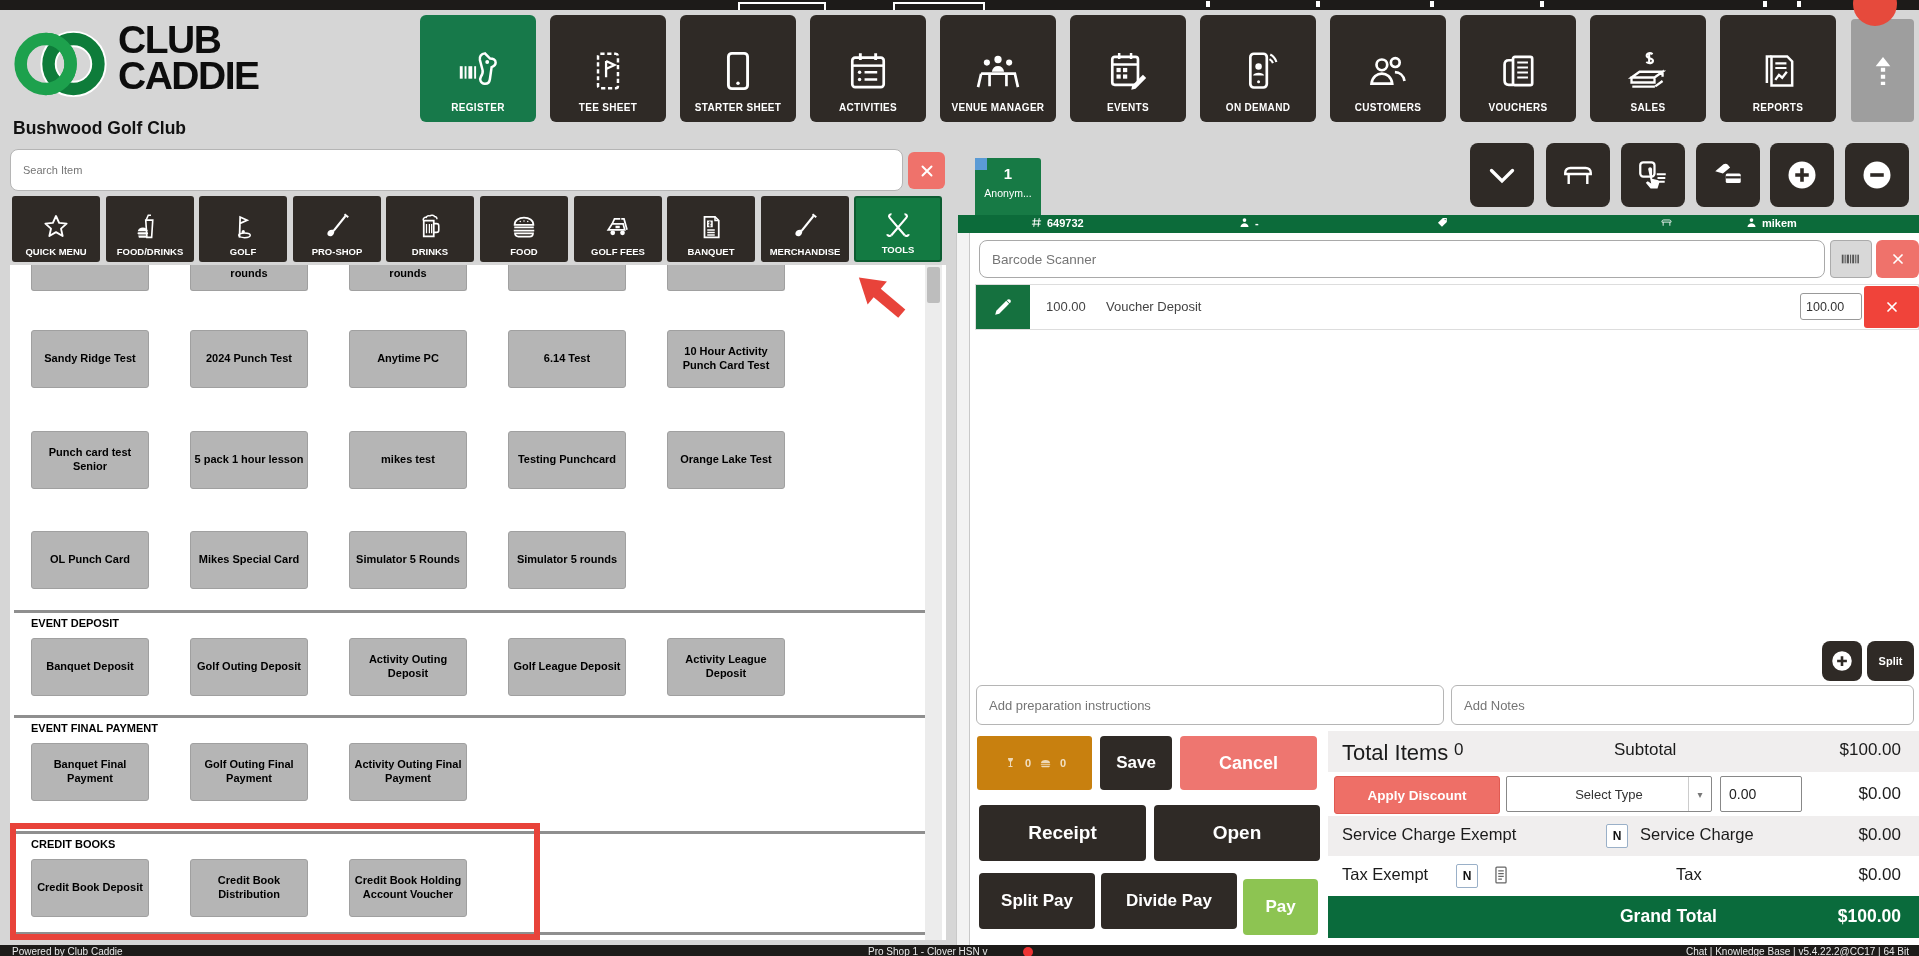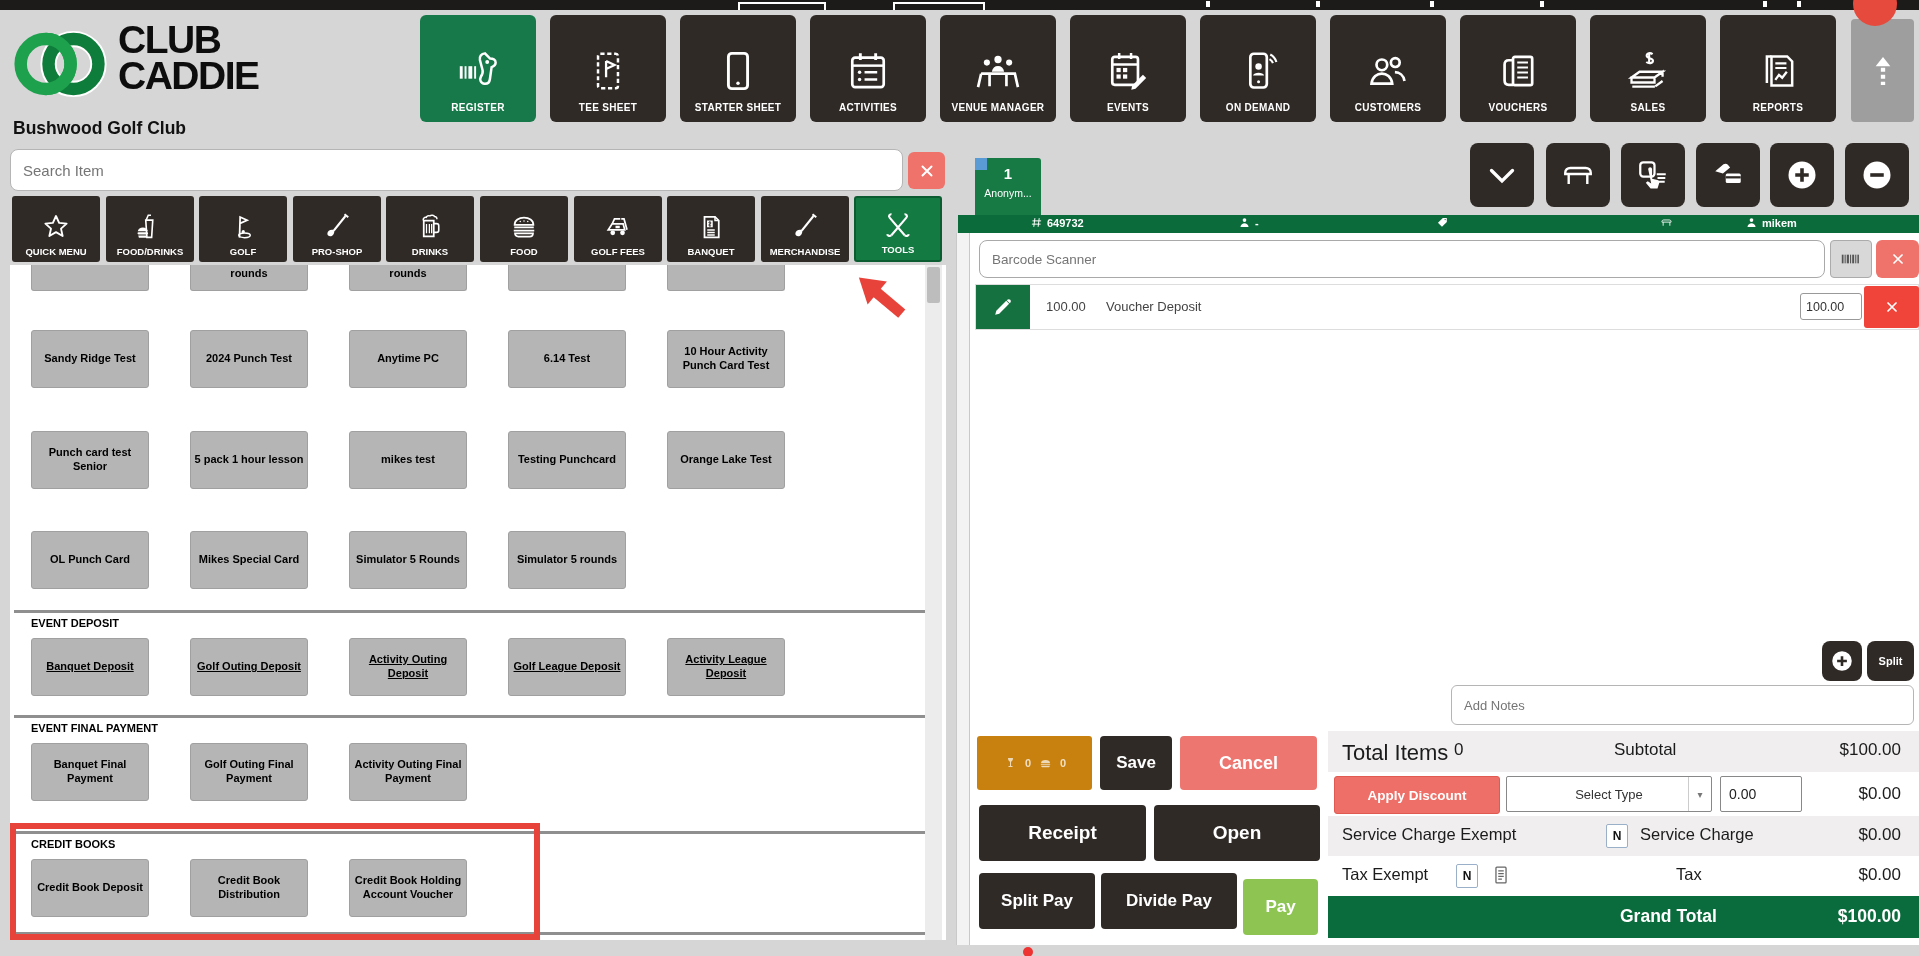--- a/index.html
+++ b/index.html
@@ -13,21 +13,21 @@
   .logo-mark{position:absolute;left:12px;top:16px;width:98px;height:96px;}
   .brand{position:absolute;left:118px;top:22px;font-weight:800;font-size:39px;line-height:0.92;letter-spacing:-1.5px;color:#0d0d0d;}
   .club-name{position:absolute;left:13px;top:118px;font-size:17.5px;font-weight:bold;color:#111;}
   .nav-btn{position:absolute;top:15px;width:116px;height:107px;background:#2f2a26;border-radius:6px;display:flex;flex-direction:column;align-items:center;justify-content:flex-end;padding-bottom:9px;box-sizing:border-box;cursor:pointer;}
   .nav-btn.active{background:#17794a;}
   .nav-btn .nic{width:46px;height:46px;margin-bottom:8px;}
   .nav-btn .nlbl{color:#fff;font-size:10px;font-weight:bold;letter-spacing:.3px;white-space:nowrap;}
   .scrollup-btn{position:absolute;left:1851px;top:19px;width:63px;height:103px;background:#9e9e9e;border-radius:4px;display:flex;align-items:center;justify-content:center;}
   .scrollup-btn .nic{width:40px;height:40px;}
   
-  .search-box{position:absolute;left:10px;top:149px;width:893px;height:42px;border:1px solid #b5b5b5;border-radius:8px;background:#fff;box-sizing:border-box;font-size:15px;color:#4c1d95;padding:0 12px;outline:none;}
+  .search-box{position:absolute;left:10px;top:149px;width:893px;height:42px;border:1px solid #b5b5b5;border-radius:8px;background:#fff;box-sizing:border-box;font-size:11px;color:#4c1d95;padding:0 12px;outline:none;}
   .search-clear{position:absolute;left:908px;top:152px;width:37px;height:37px;background:#ef726b;border-radius:6px;display:flex;align-items:center;justify-content:center;}
   .search-clear .nic{width:18px;height:18px;}
   .tab{position:absolute;top:196px;width:88px;height:66px;background:#2f2a26;border-radius:3px;display:flex;flex-direction:column;align-items:center;justify-content:flex-end;padding-bottom:5px;box-sizing:border-box;}
   .tab.active{background:#137a42;border:2px solid #0c5c31;}
   .tab .nic{width:30px;height:30px;margin-bottom:4px;}
   .tab .tlbl{color:#fff;font-size:9.5px;font-weight:bold;white-space:nowrap;}
   
   .left-content{position:absolute;left:10px;top:265px;width:936px;height:675px;background:#fff;}
   .lscroll-track{position:absolute;left:925px;top:265px;width:17px;height:675px;background:#ececec;z-index:3;}
   .lscroll-thumb{position:absolute;left:2px;top:2px;width:13px;height:36px;background:#bdbdbd;border-radius:2px;}
@@ -403,21 +403,21 @@
         <div class="gbtn">mikes test</div>
         <div class="gbtn">Testing Punchcard</div>
         <div class="gbtn">Orange Lake Test</div>
       </div>
       <div class="grid-row" style="top: 531px;">
         <div class="gbtn">OL Punch Card</div>
         <div class="gbtn">Mikes Special Card</div>
         <div class="gbtn">Simulator 5 Rounds</div>
         <div class="gbtn">Simulator 5 rounds</div>
       </div>
-      <div class="grid-row" style="top: 638px; text-decoration: underline;">
+      <div class="grid-row" style="top: 638px;">
         <div class="gbtn">Banquet Deposit</div>
         <div class="gbtn">Golf Outing Deposit</div>
         <div class="gbtn">Activity Outing Deposit</div>
         <div class="gbtn">Golf League Deposit</div>
         <div class="gbtn">Activity League Deposit</div>
       </div>
       <div class="grid-row" style="top: 743px;">
         <div class="gbtn">Banquet Final Payment</div>
         <div class="gbtn">Golf Outing Final Payment</div>
         <div class="gbtn">Activity Outing Final Payment</div>
@@ -605,20 +605,21 @@
   <div class="additem-btn">
     <span class="nic">
         <svg viewBox="0 0 24 24">
           <circle cx="12" cy="12" r="9" fill="#fff"></circle>
           <path d="M12 7.5v9M7.5 12h9" stroke="#2f2a26" stroke-width="2.4"></path>
         </svg>
       </span>
   </div>
   <div class="split-btn">Split</div>
 
+  <input class="prep-input" placeholder="Add preparation instructions" style="">
   <input class="notes-input" placeholder="Add Notes" style="">
 
   <div class="counter-btn" id="counter-root">
       <div class="nic">
         <svg viewBox="0 0 24 24">
           <path d="M8 3h8c0 3.4-1.6 5.6-3.2 6v7h2.4v1.6H8.8V16h2.4V9C9.6 8.6 8 6.4 8 3z" fill="#fff"></path>
         </svg>
       </div>
       <div class="cval">0</div>
       <div class="nic">
@@ -671,15 +672,20 @@
         </svg>
       </span>
     <span style="position:absolute;left:348px;top:9px;font-size:16.5px;">Tax</span>
     <span class="val" style="top:9px;">$0.00</span>
   </div>
   <div class="grand-bar">
     <span style="position:absolute;left:292px;top:10px;font-size:17.5px;font-weight:bold;">Grand Total</span>
     <span style="position:absolute;right:18px;top:10px;font-size:17.5px;font-weight:bold;">$100.00</span>
   </div>
 
+  <div class="statusbar">
+    <span style="left:12px">Powered by Club Caddie</span>
+    <span style="left:868px">Pro Shop 1 - Clover  HSN v</span>
+    <span style="right:10px">Chat    |    Knowledge Base    |    v5.4.22.2@CC17    |    64 Bit</span>
+  </div>
   <div class="status-dot"></div>
 
 </div>
 
 </body></html>

